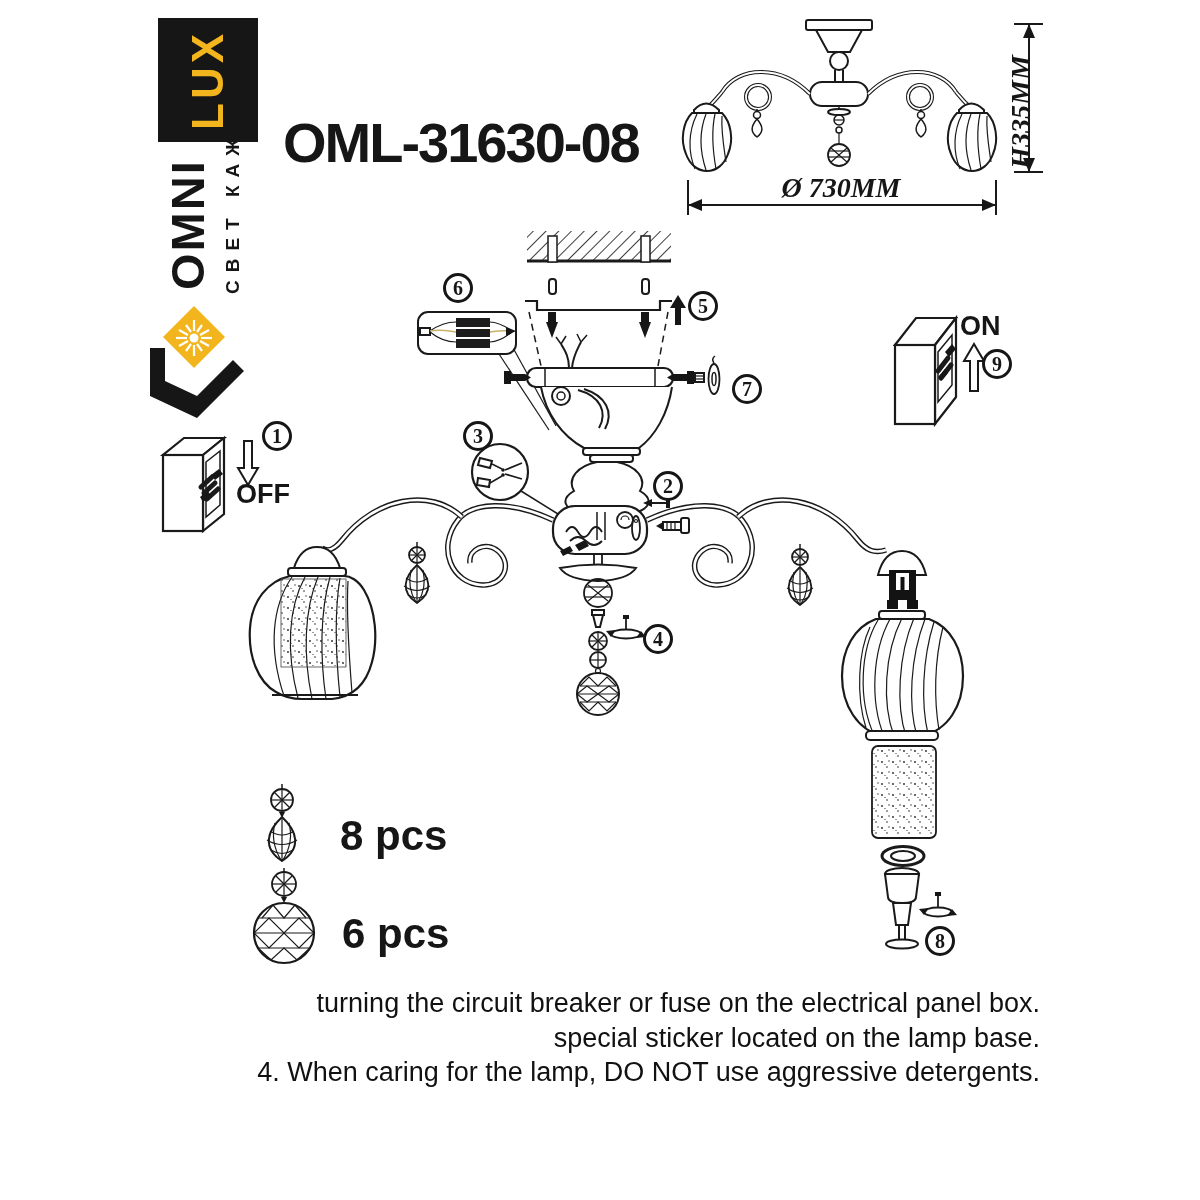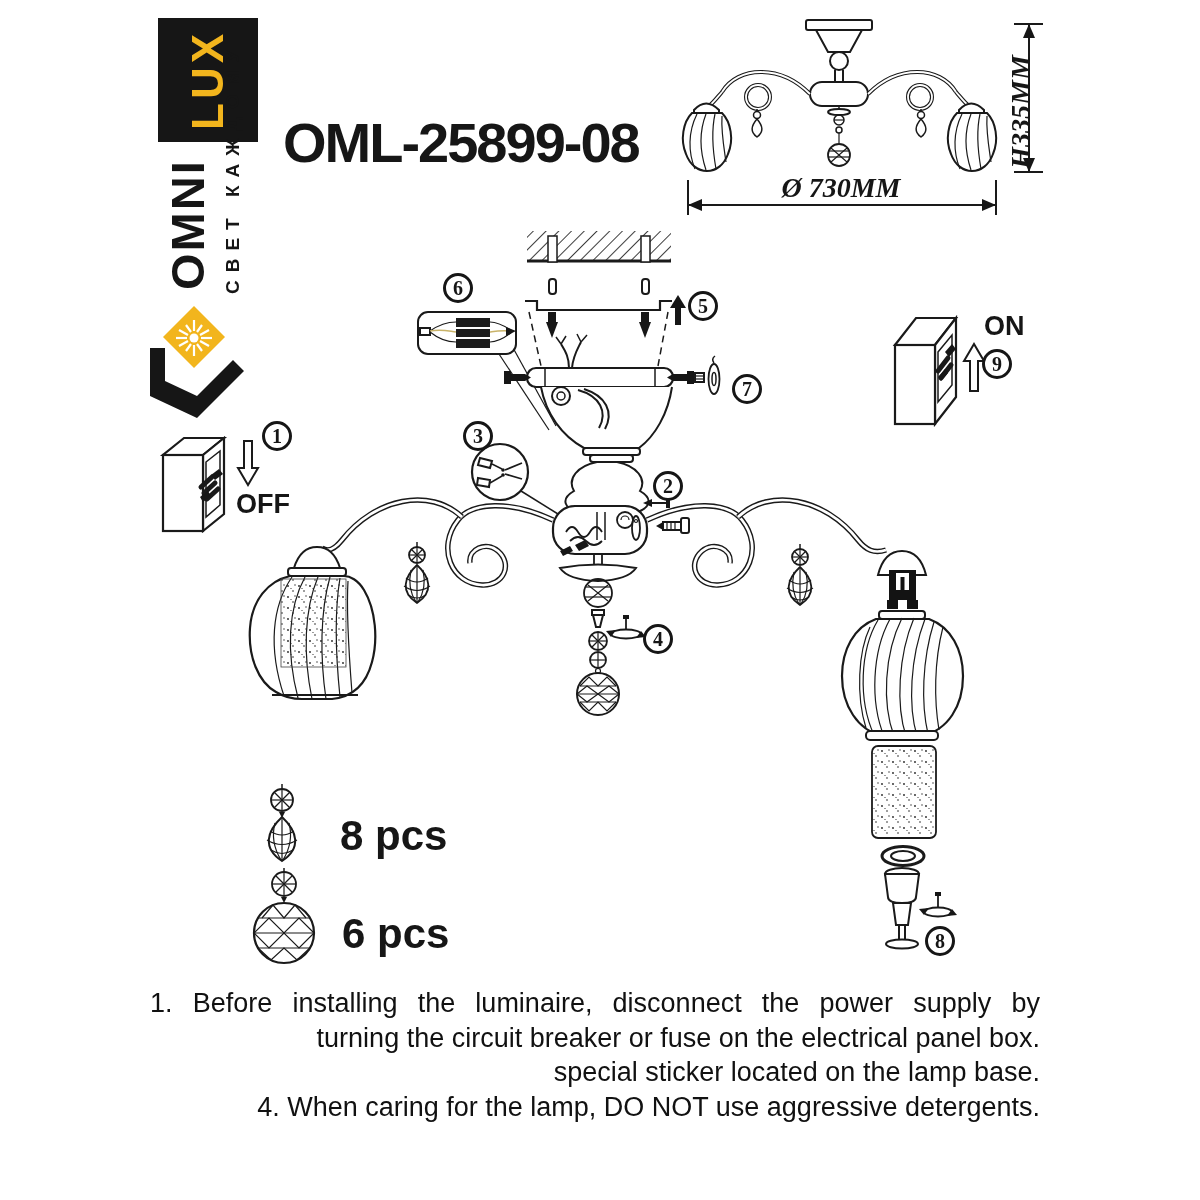--- a/index.html
+++ b/index.html
@@ -460,38 +460,37 @@
     <path d="M258,948 L271,960 L284,948 L297,960 L310,948" class="ln12"></path>
   </g>
 </svg>
 
 <div class="abs lux-box" style="left:158px;top:18px;">
   <div class="lux-text">LUX</div>
 </div>
 <div class="abs vtext omni-text" style="left:160px;top:142px;height:148px;">OMNI</div>
 <div class="abs vtext tagline-text" style="left:222px;top:16px;height:278px;">СВЕТ КАЖДОМУ</div>
 
-<div class="abs model" style="left:283px;top:110px;">OML-25899-08</div>
-
-<div class="abs switch-label" style="left:236px;top:489px;">OFF</div>
-<div class="abs switch-label" style="left:984px;top:311px;">ON</div>
+<div class="abs model" style="left:283px;top:110px;">OML-31630-08</div>
+
+<div class="abs switch-label" style="left:236px;top:479px;">OFF</div>
+<div class="abs switch-label" style="left:960px;top:311px;">ON</div>
 
 <div class="abs step" style="left:262px;top:421px;">1</div>
 <div class="abs step" style="left:653px;top:471px;">2</div>
 <div class="abs step" style="left:463px;top:421px;">3</div>
 <div class="abs step" style="left:643px;top:624px;">4</div>
 <div class="abs step" style="left:688px;top:291px;">5</div>
 <div class="abs step" style="left:443px;top:273px;">6</div>
 <div class="abs step" style="left:732px;top:374px;">7</div>
 <div class="abs step" style="left:925px;top:926px;">8</div>
 <div class="abs step" style="left:982px;top:349px;">9</div>
 
 <div class="abs qty-label" style="left:340px;top:812px;">8 pcs</div>
 <div class="abs qty-label" style="left:342px;top:910px;">6 pcs</div>
 
 <div class="abs instructions" style="left:150px;top:986px;">
-  <div class="line fill">1. Before installing the luminaire, disconnect the power supply by</div>
   <div class="line">turning the circuit breaker or fuse on the electrical panel box.</div>
   <div class="line">special sticker located on the lamp base.</div>
   <div class="line">4. When caring for the lamp, DO NOT use aggressive detergents.</div>
 </div>
 
 </div>
 
 </body></html>

